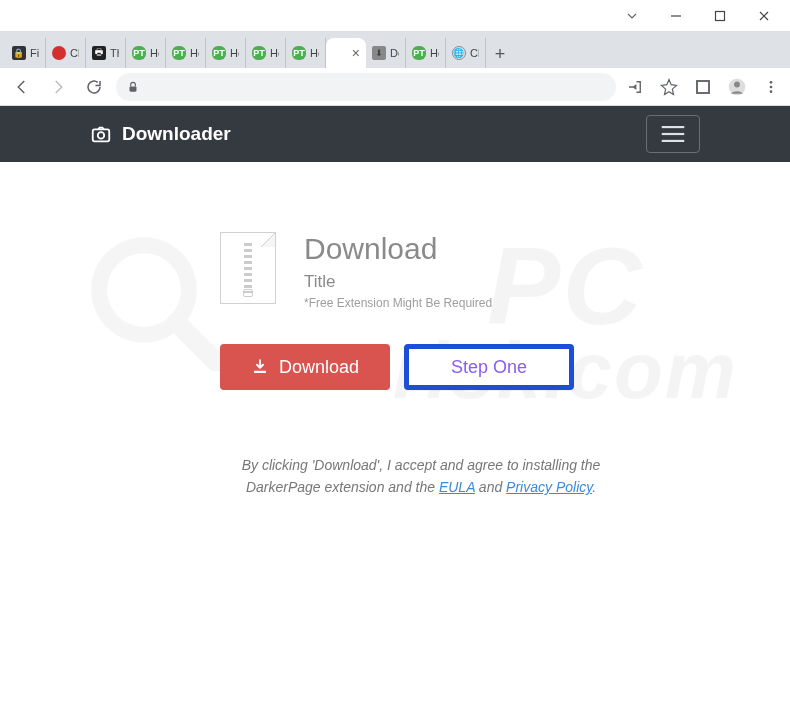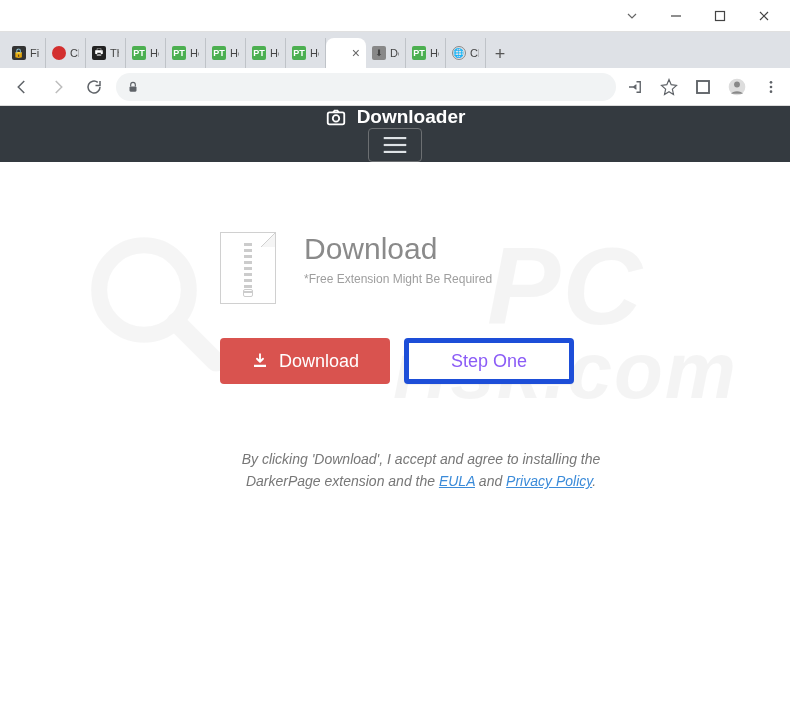--- a/index.html
+++ b/index.html
@@ -8,21 +8,21 @@
 
 .titlebar { height: 32px; background: #fff; display: flex; align-items: center; justify-content: flex-end; padding: 0 4px; border-bottom: 1px solid #e0e0e0; }
 .titlebar .wc { width: 44px; height: 28px; display: flex; align-items: center; justify-content: center; color: #555; }
 .titlebar .wc svg { width: 12px; height: 12px; }
 
 
 .tabstrip { height: 36px; background: #dee1e6; display: flex; align-items: flex-end; padding-left: 6px; padding-top: 4px; }
 .tab { height: 30px; width: 40px; display: flex; align-items: center; padding: 0 6px; font-size: 11px; color: #444; border-right: 1px solid #bfc3c8; overflow: hidden; gap: 4px; }
 .tab.active { background: #fff; border-top-left-radius: 8px; border-top-right-radius: 8px; border-right: none; }
 .tab .fav { width: 14px; height: 14px; flex-shrink: 0; display: flex; align-items: center; justify-content: center; font-size: 9px; border-radius: 2px; }
-.tab .fav.green { background: #4caf50; color: #fff; font-weight: bold; }
+.tab .fav.green { background: #4caf50; color: #fff; font-weight: bold; border-radius: 6px; }
 .tab .fav.red { background: #d32f2f; border-radius: 50%; }
 .tab .fav.dark { background: #222; color:#fff; }
 .tab .fav.yellow { background: #333; color:#ffc107; }
 .tab .fav.grey { background: #888; }
 .tab .tlabel { white-space: nowrap; overflow: hidden; }
 .tab .tclose { margin-left: auto; color: #666; font-size: 14px; }
 .newtab { width: 28px; height: 28px; display: flex; align-items: center; justify-content: center; color: #555; font-size: 18px; }
 
 
 .toolbar { height: 38px; background: #fff; display: flex; align-items: center; padding: 0 8px; gap: 8px; border-bottom: 1px solid #dcdcdc; }
@@ -34,21 +34,21 @@
 .toolbar .right .ic { width: 22px; height: 22px; display: flex; align-items: center; justify-content: center; color: #5f6368; }
 
 
 .page { position: relative; height: calc(719px - 32px - 36px - 38px); background: #fff; overflow: hidden; }
 
 
 .watermark { position: absolute; inset: 0; display: flex; align-items: center; justify-content: center; pointer-events: none; opacity: 0.06; }
 .watermark .wm-inner { font-size: 110px; font-weight: 700; font-style: italic; color: #555; letter-spacing: 2px; line-height: 0.9; text-align: center; white-space: nowrap; }
 
 
-.navbar { height: 56px; background: #343a40; display: flex; align-items: center; justify-content: space-between; padding: 0 90px 0 90px; flex-direction: column; }
+.navbar { height: 56px; background: #343a40; display: flex; align-items: center; justify-content: space-between; padding: 0 90px 0 90px; }
 .brand { display: flex; align-items: center; gap: 10px; color: #fff; font-size: 19px; font-weight: 600; }
 .brand svg { width: 22px; height: 22px; }
 .burger { width: 54px; height: 38px; border: 1px solid #6c6f72; border-radius: 4px; display: flex; align-items: center; justify-content: center; }
 .burger svg { width: 26px; height: 22px; stroke: #dee2e6; }
 
 
 .main { padding: 70px 38px 0 90px; position: relative; }
 .hero { display: flex; gap: 28px; align-items: flex-start; margin-left: 130px; }
 .fileicon { width: 56px; height: 72px; background: #fff; border: 1px solid #d0d0d0; position: relative; }
 .fileicon::before { content: ""; position: absolute; top: 0; right: 0; width: 14px; height: 14px; background: linear-gradient(135deg, transparent 48%, #d0d0d0 50%, #f5f5f5 52%); }
@@ -241,20 +241,21 @@
   </div>
 
   <div class="main">
     <div class="hero">
       <div class="fileicon">
         <div class="zip"></div>
           <div class="ziptab"></div>
       </div>
       <div class="meta">
         <h1>Download</h1>
+        <div class="title">Title</div>
         <div class="note">*Free Extension Might Be Required</div>
       </div>
     </div>
 
     <div class="btnrow">
       <div class="btn red">
         <span>
           <svg width="18" height="18" viewBox="0 0 24 24" fill="#fff">
               <path d="M12 3v10m0 0l-4-4m4 4l4-4" stroke="#fff" stroke-width="2.5" fill="none" stroke-linecap="round"></path>
               <path d="M4 17h16v3H4z"></path>

